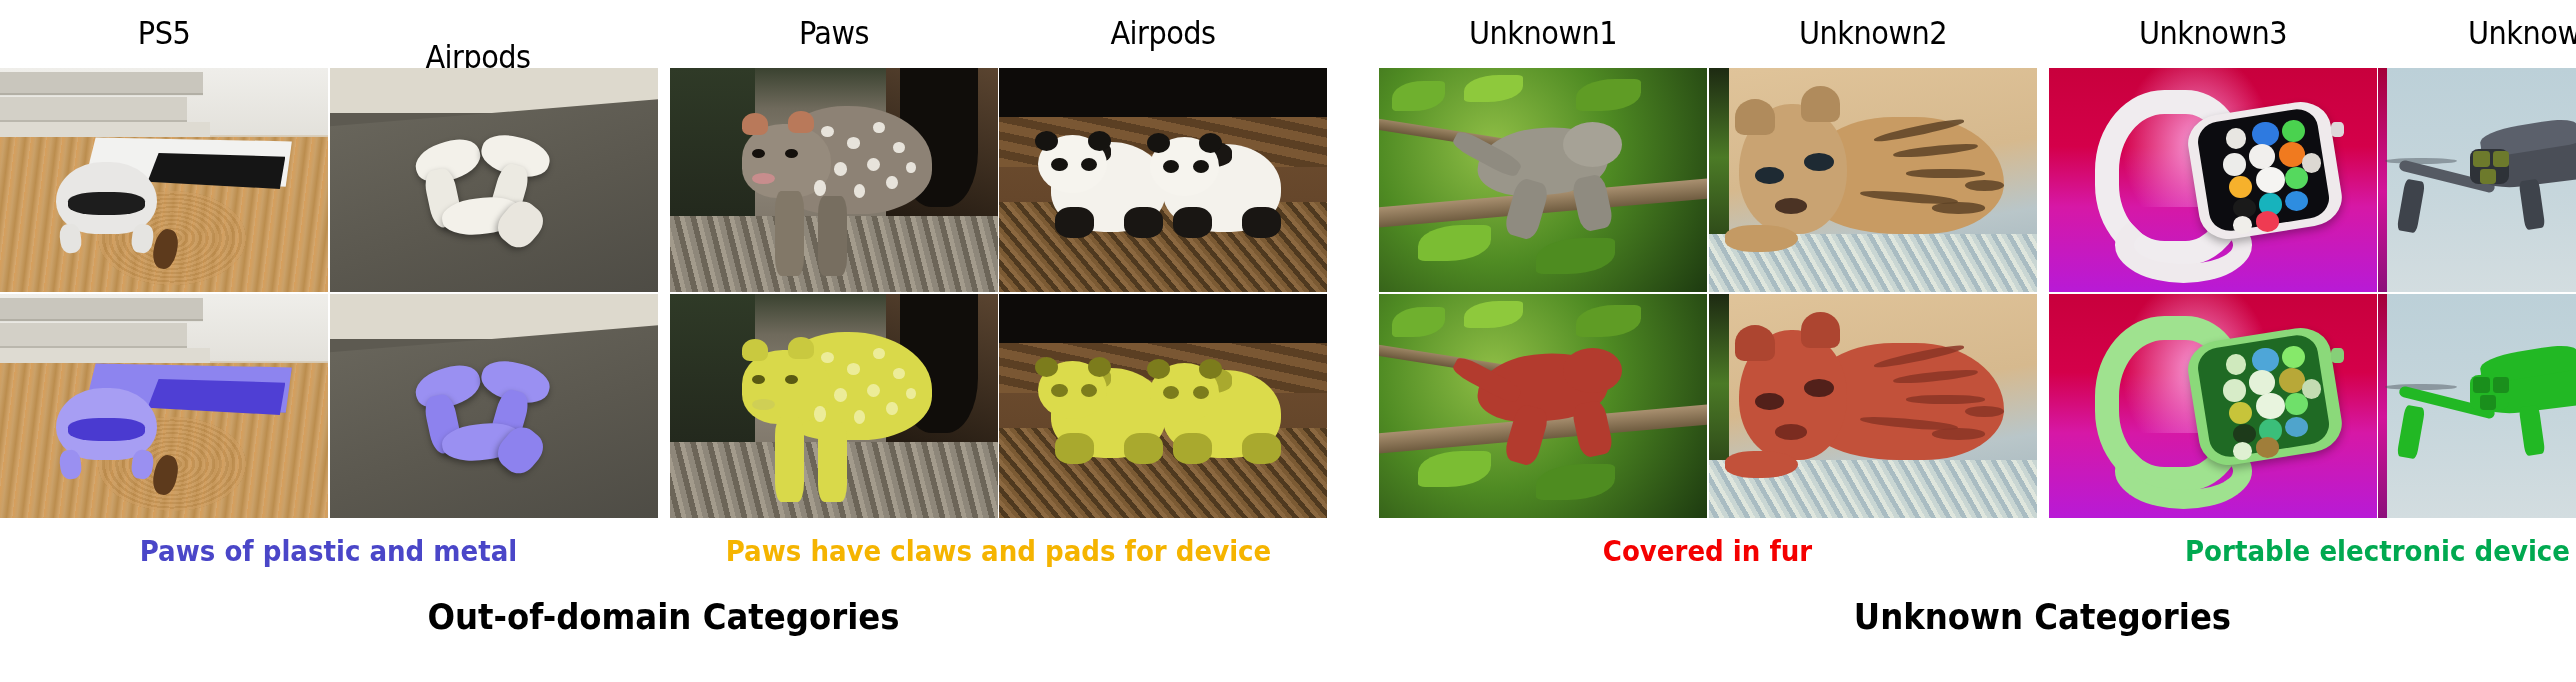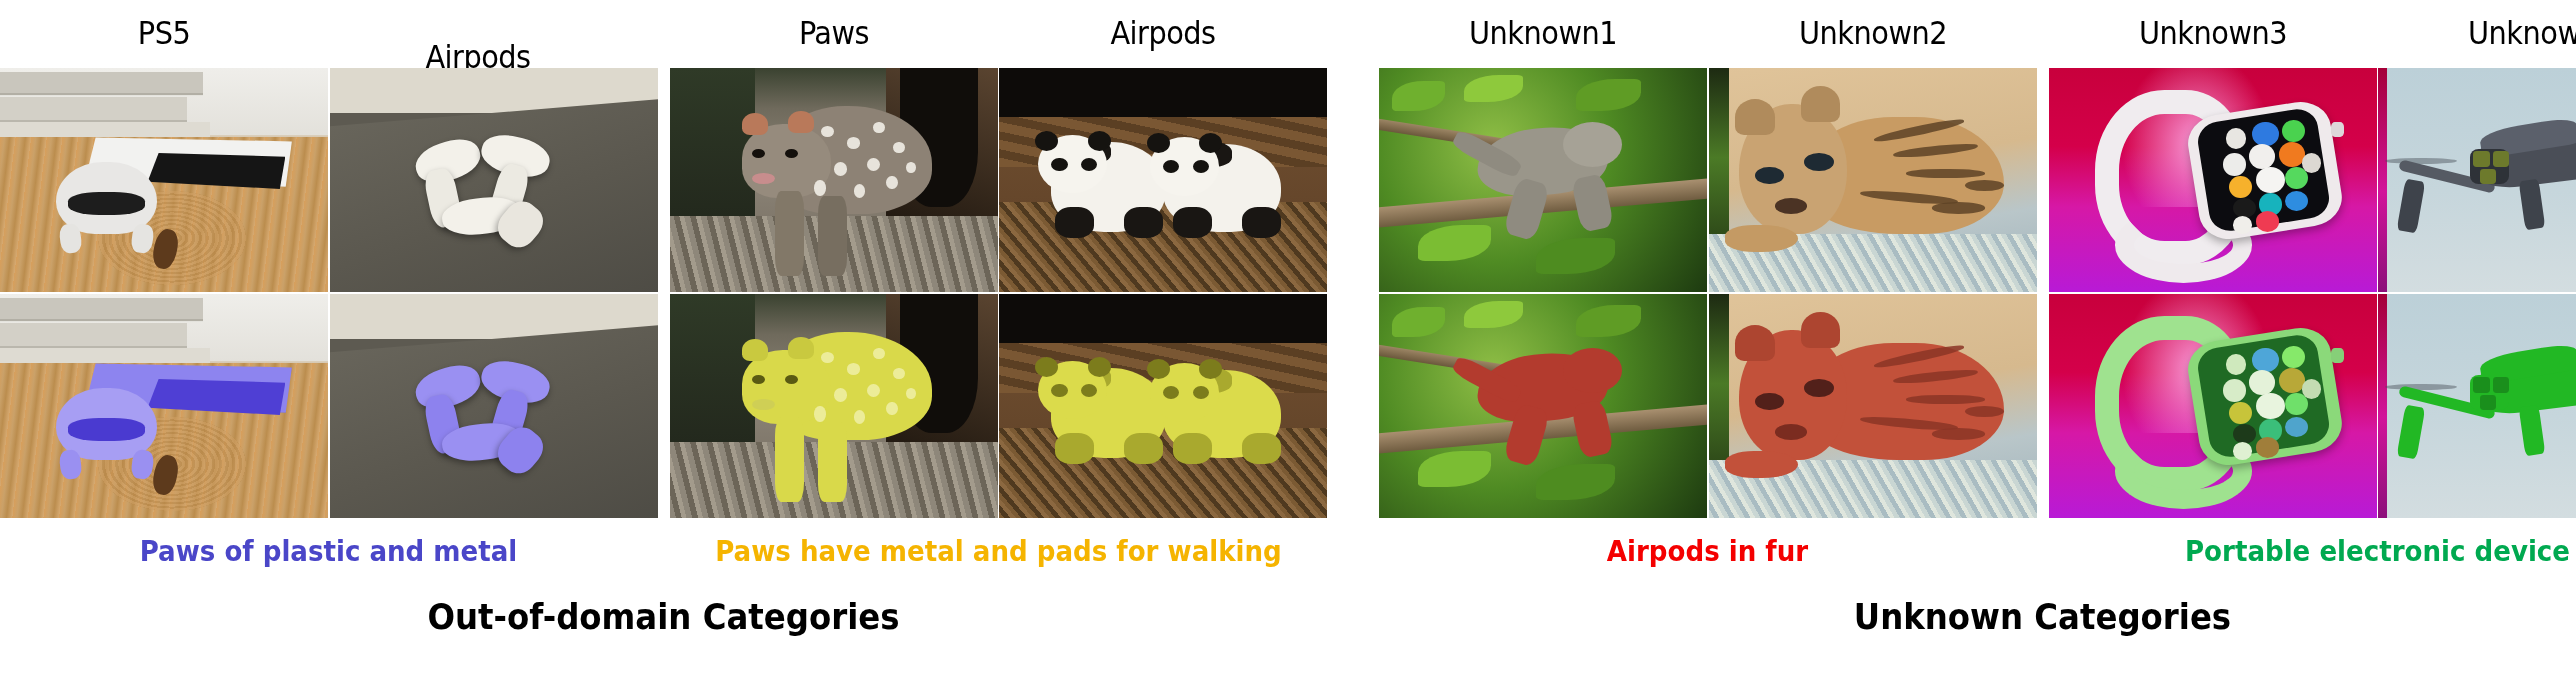--- a/index.html
+++ b/index.html
@@ -389,21 +389,21 @@
           <div class="pe" style="left:27%;top:28%;"></div>
           <div class="pe" style="left:45%;top:29%;"></div>
           <div class="pe" style="left:61%;top:29%;"></div>
           <div class="pe" style="left:16%;top:40%;width:5%;height:6%;"></div>
           <div class="pe" style="left:25%;top:40%;width:5%;height:6%;"></div>
           <div class="pe" style="left:50%;top:41%;width:5%;height:6%;"></div>
           <div class="pe" style="left:59%;top:41%;width:5%;height:6%;"></div>
         </div>
       </div>
 
-      <div class="attr-caption" style="left:670px;width:657px;color:#f5b400;">Paws have metal and pads for walking</div>
+      <div class="attr-caption" style="left:670px;width:657px;color:#f5b400;">Paws have claws and pads for device</div>
     </div>
 
     <div class="section-title" style="left:0px;width:1327px;">Out-of-domain Categories</div>
   </div>
 
   <div class="group" id="group-unknown">
 
     <div class="subgroup">
 
       <div class="col-header" style="left:0px;width:328px;">Unknown1</div>
@@ -478,21 +478,21 @@
           <div class="ghead"></div>
           <div class="gear l"></div>
             <div class="gear r"></div>
           <div class="geye l"></div>
             <div class="geye r"></div>
             <div class="gnose"></div>
           <div class="gpaw"></div>
         </div>
       </div>
 
-      <div class="attr-caption" style="left:0px;width:657px;color:#f40000;">Airpods in fur</div>
+      <div class="attr-caption" style="left:0px;width:657px;color:#f40000;">Covered in fur</div>
     </div>
 
     <div class="subgroup">
 
       <div class="col-header" style="left:670px;width:328px;">Unknown3</div>
       <div class="col-header" style="left:999px;width:328px;">Unknown4</div>
 
       <div class="imgcell" style="left:670px;top:68px;width:328px;height:224px;">
         <div class="scene sc-watch">
           <div class="glow"></div>

